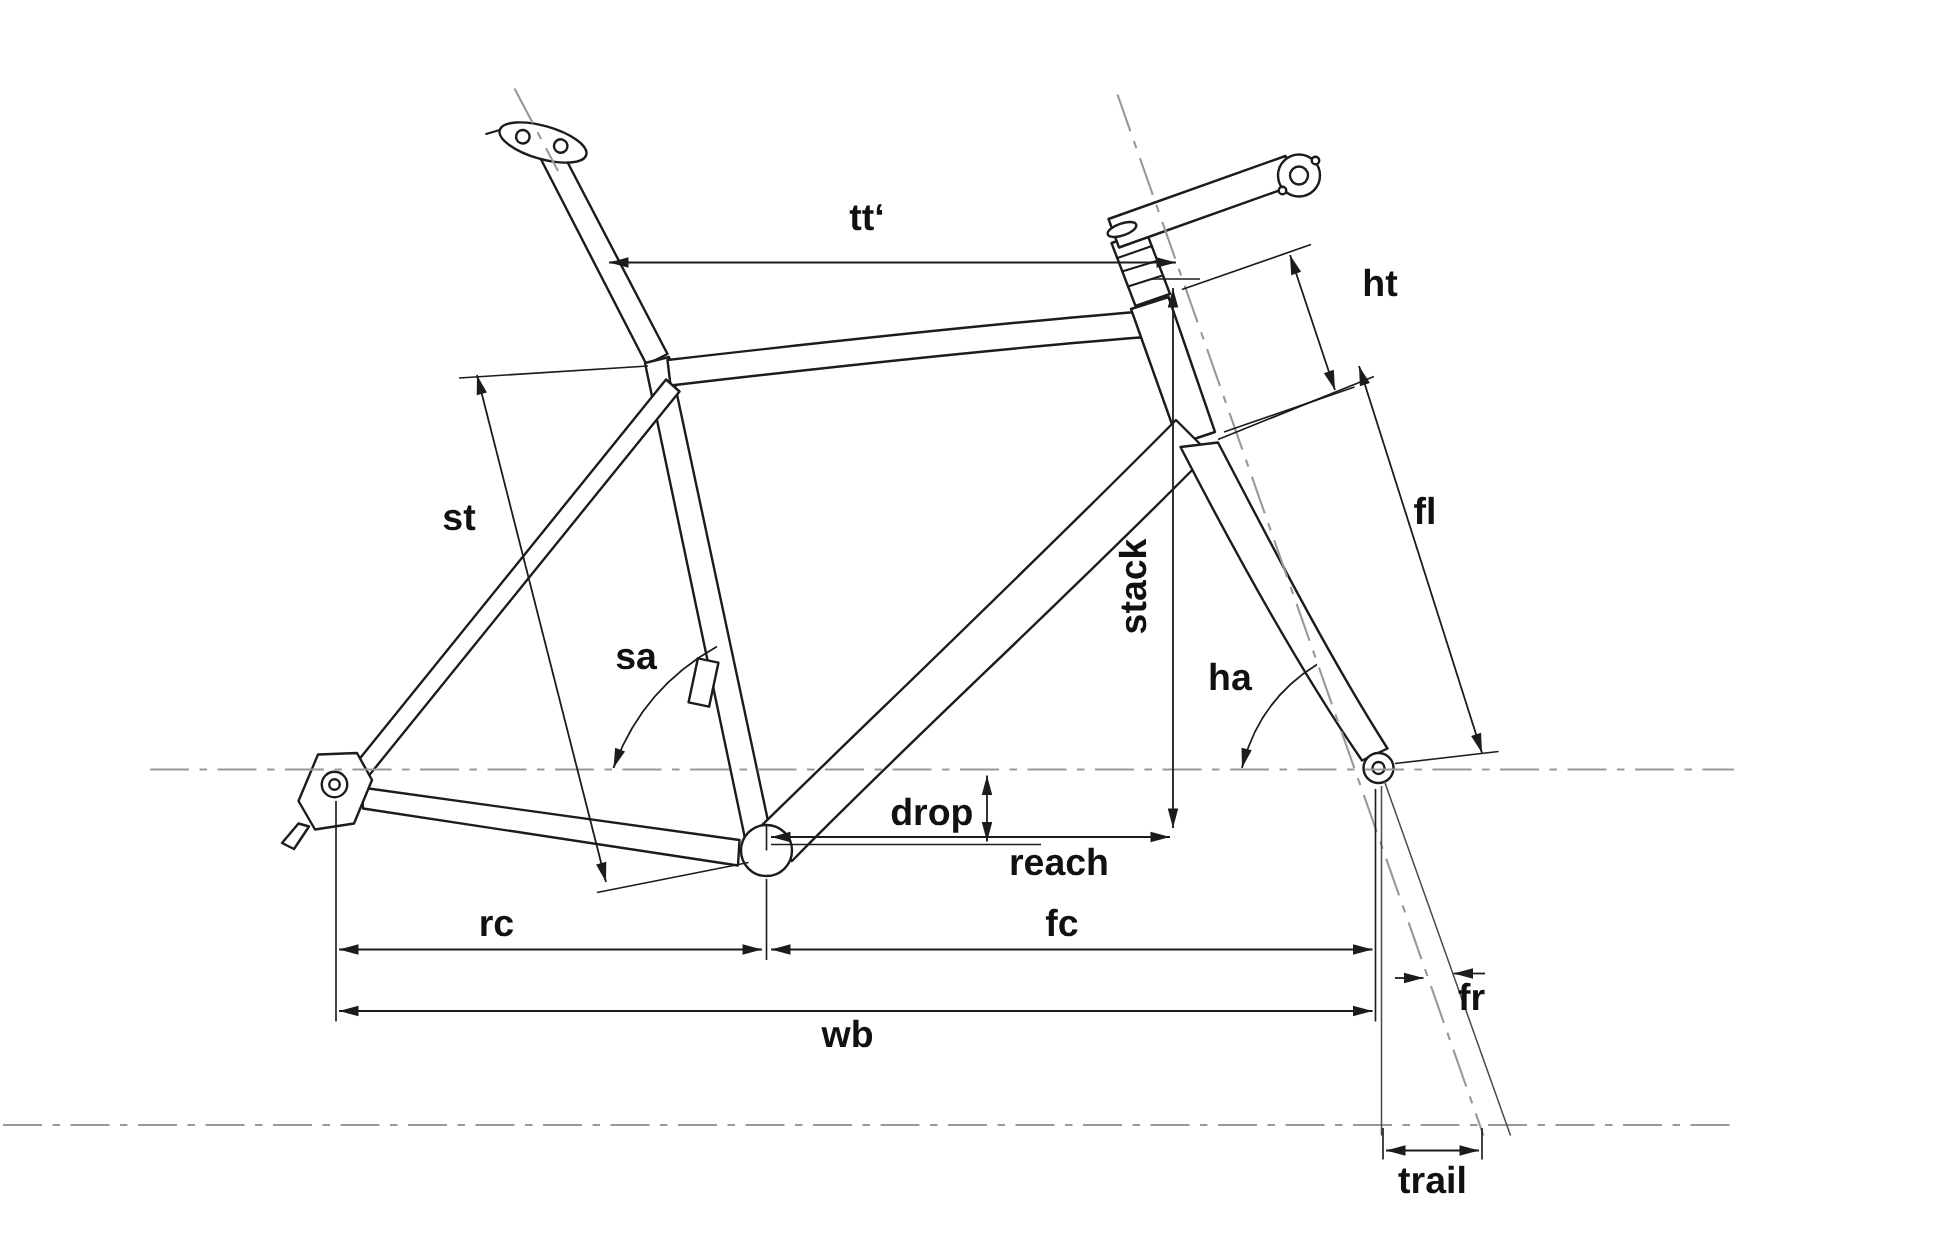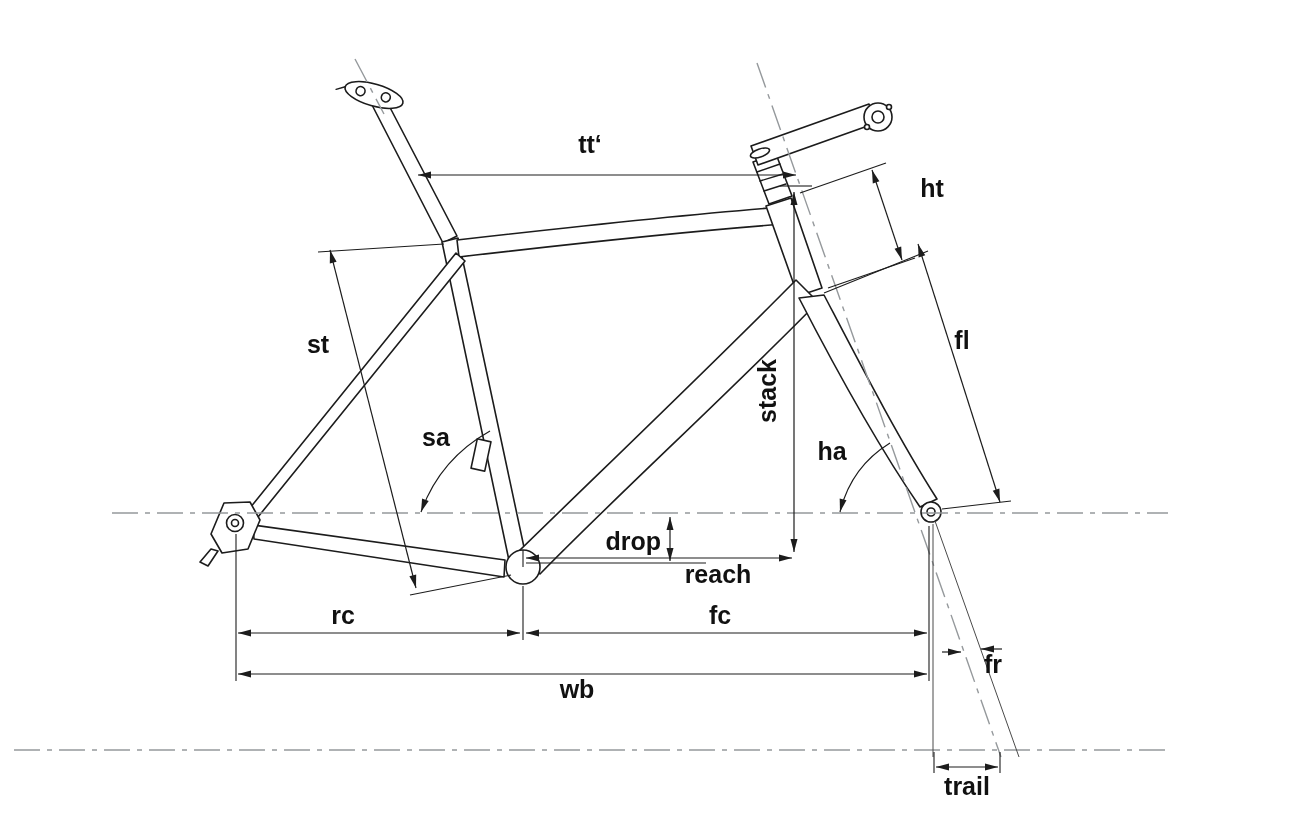--- a/index.html
+++ b/index.html
@@ -1,17 +1,17 @@
 <!DOCTYPE html>
 <html><head>
 <meta charset="utf-8">
 <style>
   html,body{margin:0;padding:0;background:#ffffff;}
   .stage{width:1156px;height:839px;background:#ffffff;position:relative;overflow:hidden;
-         font-family:"Liberation Sans",sans-serif;margin-left:12px;}
+         font-family:"Liberation Sans",sans-serif;}
   svg{display:block;}
   .dim-label{font-family:"Liberation Sans","DejaVu Sans",sans-serif;
              font-weight:bold;font-size:25px;fill:#111111;}
   .frame-part{fill:#ffffff;stroke:#1c1c1c;stroke-width:1.6;stroke-linejoin:round;}
   .frame-line{fill:none;stroke:#1c1c1c;stroke-width:1.4;stroke-linecap:round;}
   .centerline{fill:none;stroke:#95999c;stroke-width:1.4;stroke-dasharray:26 7 5 7;}
   .refline{fill:none;stroke:#4a4a4a;stroke-width:1;}
   .ext{stroke:#1c1c1c;stroke-width:1.1;fill:none;}
   .dim{stroke:#1c1c1c;stroke-width:1.2;fill:none;}
 </style>

